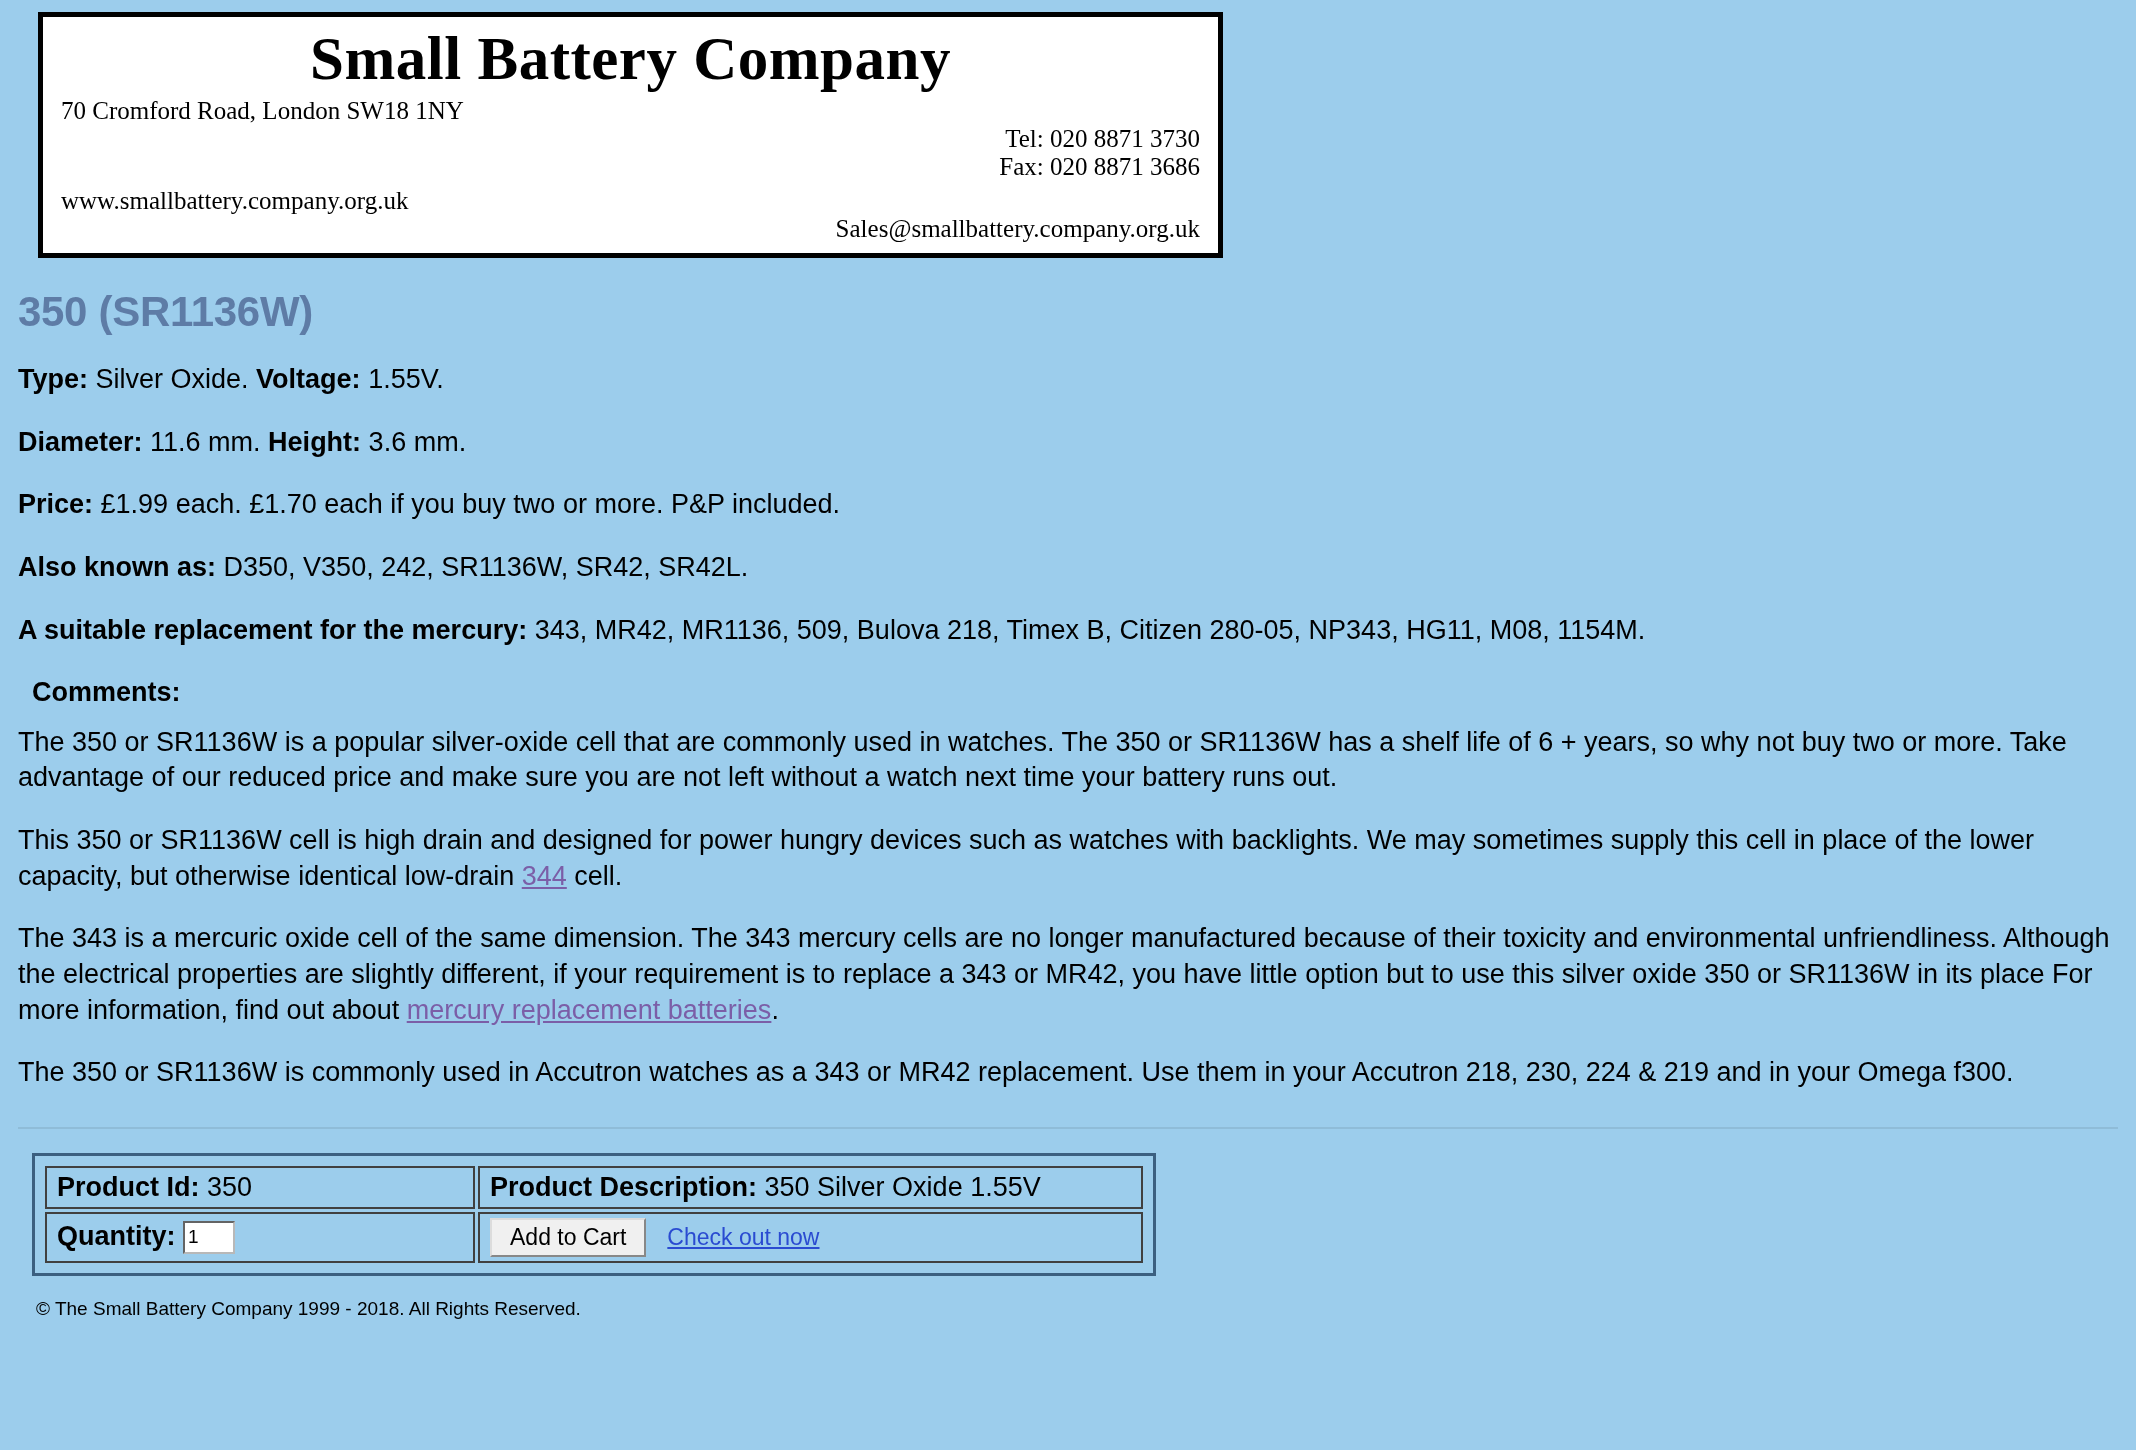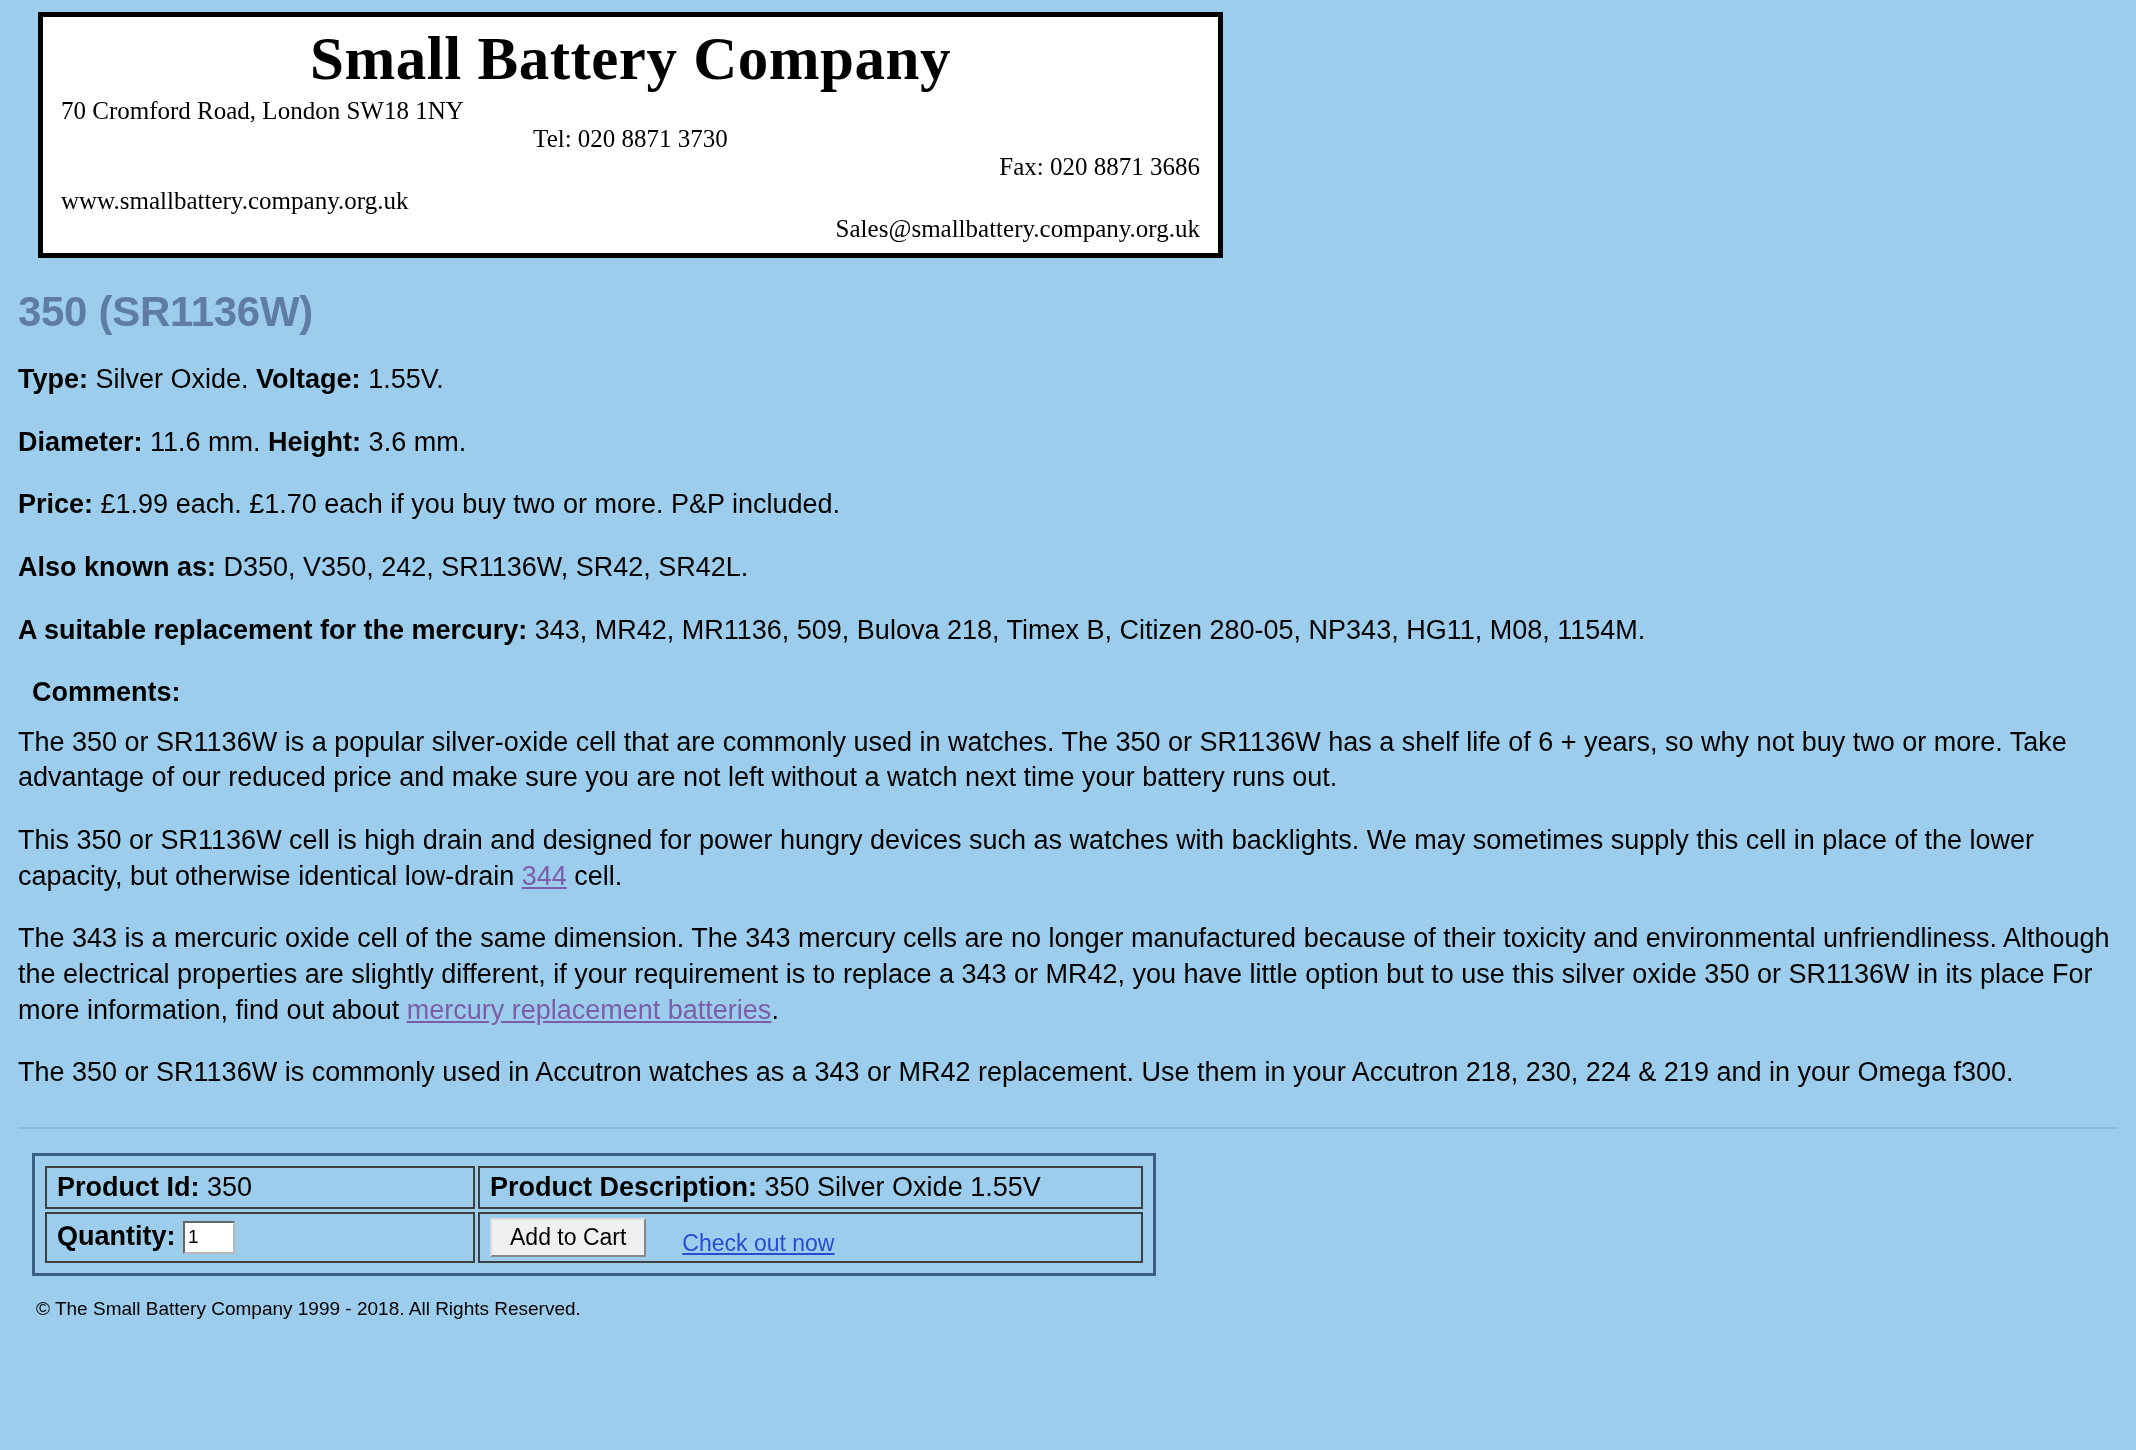--- a/index.html
+++ b/index.html
@@ -39,21 +39,21 @@
   }
   .lh-row {
     font-family: "Liberation Serif", serif;
     font-size: 25px;
     display: flex;
     justify-content: space-between;
     padding: 0 8px;
     margin-top: 6px;
     flex-direction: column;
   }
-  .lh-row .mid { text-align: center; }
+  .lh-row .mid { text-align: right; }
   .lh-row .right { text-align: right; }
 
   
   h1.product-title {
     color: #5e7ca6;
     font-size: 42px;
     font-weight: 700;
     margin: 30px 0 26px 0;
     letter-spacing: -0.3px;
   }
@@ -122,22 +122,22 @@
     height: 33px;
     font-size: 19px;
     font-family: "Liberation Sans", sans-serif;
     border: 2px inset #b8b8b8;
     background: #fff;
     padding: 1px 3px;
     vertical-align: middle;
   }
   .cart-cell {
     display: flex;
-    align-items: flex-end;
-    gap: 36px;
+    align-items: center;
+    gap: 21px;
   }
   .cart-btn {
     font-family: "Liberation Sans", sans-serif;
     font-size: 23px;
     padding: 4px 18px;
     background: #f0f0f0;
     border: 2px outset #dcdcdc;
     color: #000;
     cursor: pointer;
   }

